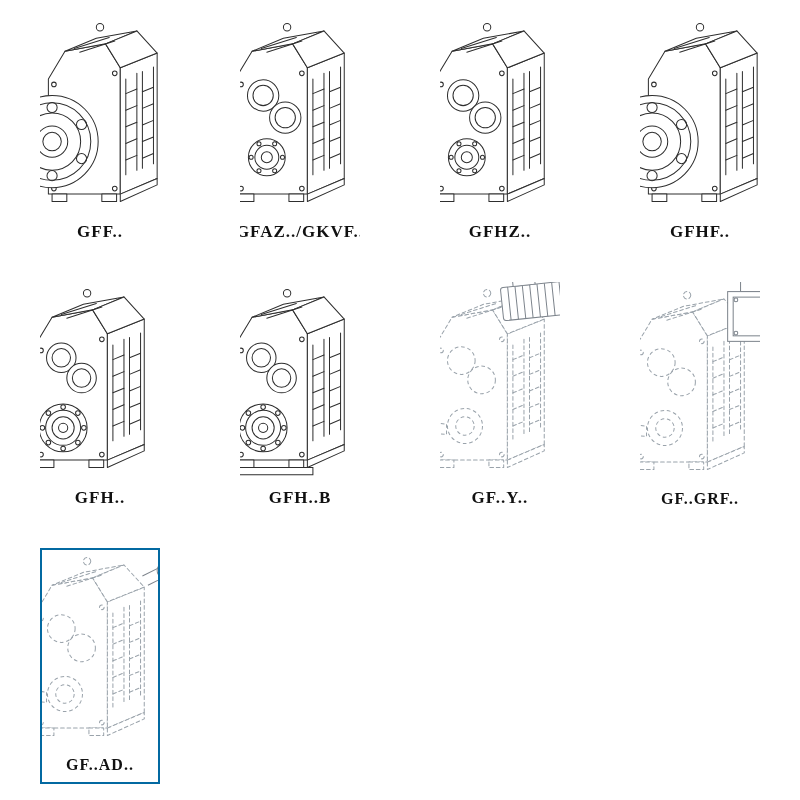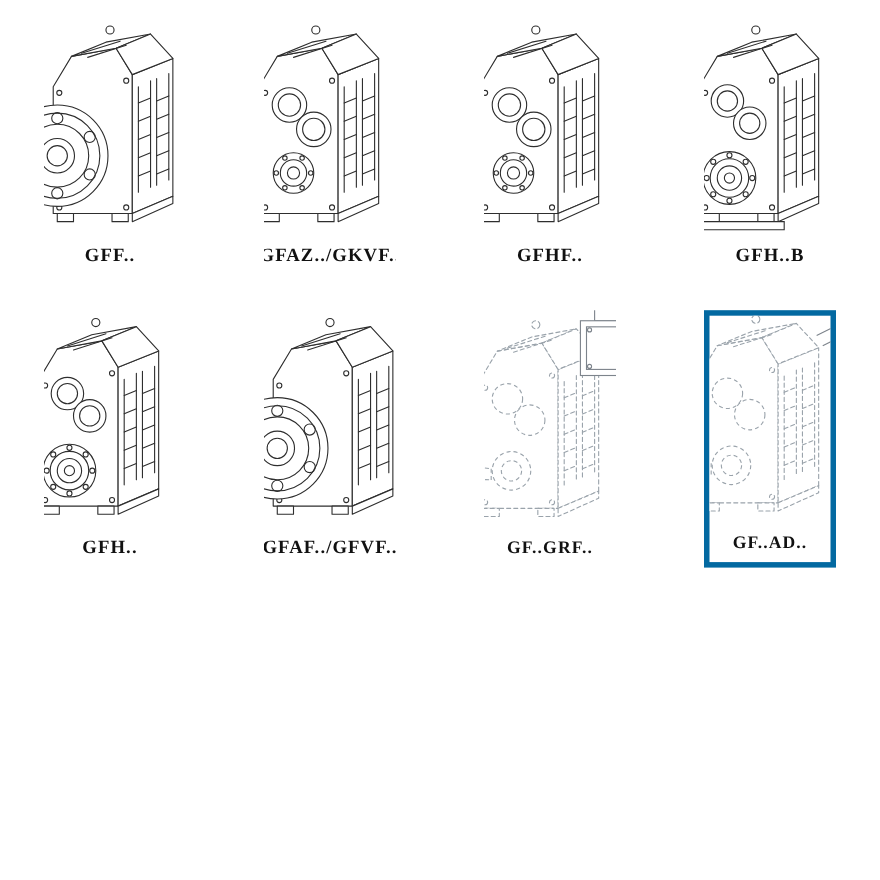--- a/index.html
+++ b/index.html
@@ -2,21 +2,21 @@
 <html><head>
 <meta charset="utf-8">
 <style>
   html,body{margin:0;padding:0;background:#ffffff;}
   body{width:800px;height:800px;font-family:"Liberation Serif",serif;color:#111;}
   .grid{display:grid;width:800px;height:792px;grid-template-columns:repeat(4,200px);grid-template-rows:266px 266px 268px;}
   .cell{display:flex;flex-direction:column;align-items:center;justify-content:flex-end;padding-bottom:8px;box-sizing:border-box;overflow:hidden;}
   .cell svg.art{width:186px;height:212px;flex:0 0 auto;}
   .caption{font-weight:bold;font-size:17px;letter-spacing:1px;margin-top:3px;white-space:nowrap;}
   .cell.large .caption{font-size:16px;}
-  .cell.boxed{border:5px solid #0369a1;}
+  .cell.boxed{border:2px solid #0369a1;}
   .hiddefs{position:absolute;width:0;height:0;overflow:hidden;}
 </style>
 </head>
 <body>
 
 <svg class="hiddefs" aria-hidden="true">
   <defs>
 
     <g id="body-core" stroke="currentColor" stroke-width="1.1" stroke-linejoin="round" stroke-linecap="round" fill="none">
       <path d="M30 78 L48 48 L92 40 L108 66 L108 203 L30 203 Z" fill="#fff"></path>
@@ -193,46 +193,52 @@
     <svg class="art" viewBox="0 0 200 230">
         <use href="#gb-face-a" xlink:href="#gb-face-a"></use>
       </svg>
     <figcaption class="caption">GFAZ../GKVF..</figcaption>
   </figure>
 
   <figure class="cell">
     <svg class="art" viewBox="0 0 200 230">
         <use href="#gb-face-a" xlink:href="#gb-face-a"></use>
       </svg>
+    <figcaption class="caption">GFHZ..</figcaption>
+  </figure>
+
+  <figure class="cell">
+    <svg class="art" viewBox="0 0 200 230">
+        <use href="#gb-flange" xlink:href="#gb-flange"></use>
+      </svg>
     <figcaption class="caption">GFHF..</figcaption>
   </figure>
 
+  <figure class="cell">
+    <svg class="art" viewBox="0 0 200 230">
+        <use href="#gb-face-b" xlink:href="#gb-face-b"></use>
+      </svg>
+    <figcaption class="caption">GFH..</figcaption>
+  </figure>
 
   <figure class="cell">
     <svg class="art" viewBox="0 0 200 230">
         <use href="#gb-face-c" xlink:href="#gb-face-c"></use>
       </svg>
     <figcaption class="caption">GFH..B</figcaption>
   </figure>
 
-  <figure class="cell">
-    <svg class="art" viewBox="0 0 200 230">
-        <use href="#gb-face-b" xlink:href="#gb-face-b"></use>
-      </svg>
-    <figcaption class="caption">GFH..</figcaption>
-  </figure>
-
-
-
-  <figure class="cell">
-    <svg class="art" viewBox="0 0 200 230">
-        <use href="#gb-flange" xlink:href="#gb-flange"></use>
-      </svg>
-    <figcaption class="caption">GFAF../GFVF..</figcaption>
-  </figure>
+
+  <figure class="cell">
+    <svg class="art" viewBox="0 0 200 230">
+        <use href="#gb-dash-motor" xlink:href="#gb-dash-motor"></use>
+      </svg>
+    <figcaption class="caption">GF..Y..</figcaption>
+  </figure>
+
 
 
   <figure class="cell large">
     <svg class="art" viewBox="0 0 200 230">
         <use href="#gb-dash-adapter" xlink:href="#gb-dash-adapter"></use>
       </svg>
     <figcaption class="caption">GF..GRF..</figcaption>
   </figure>
 
   <figure class="cell large boxed">

